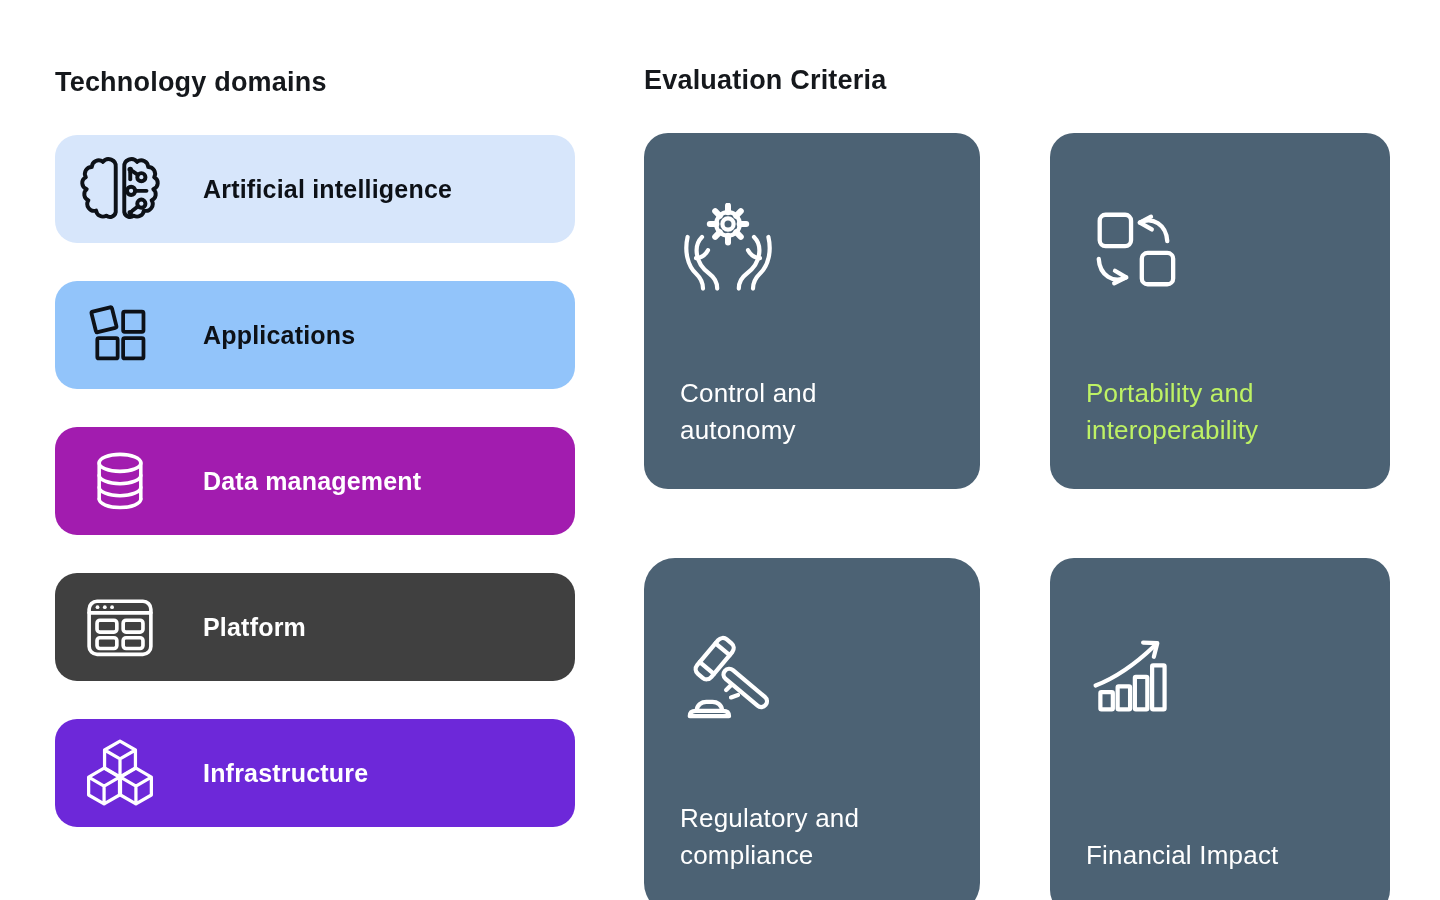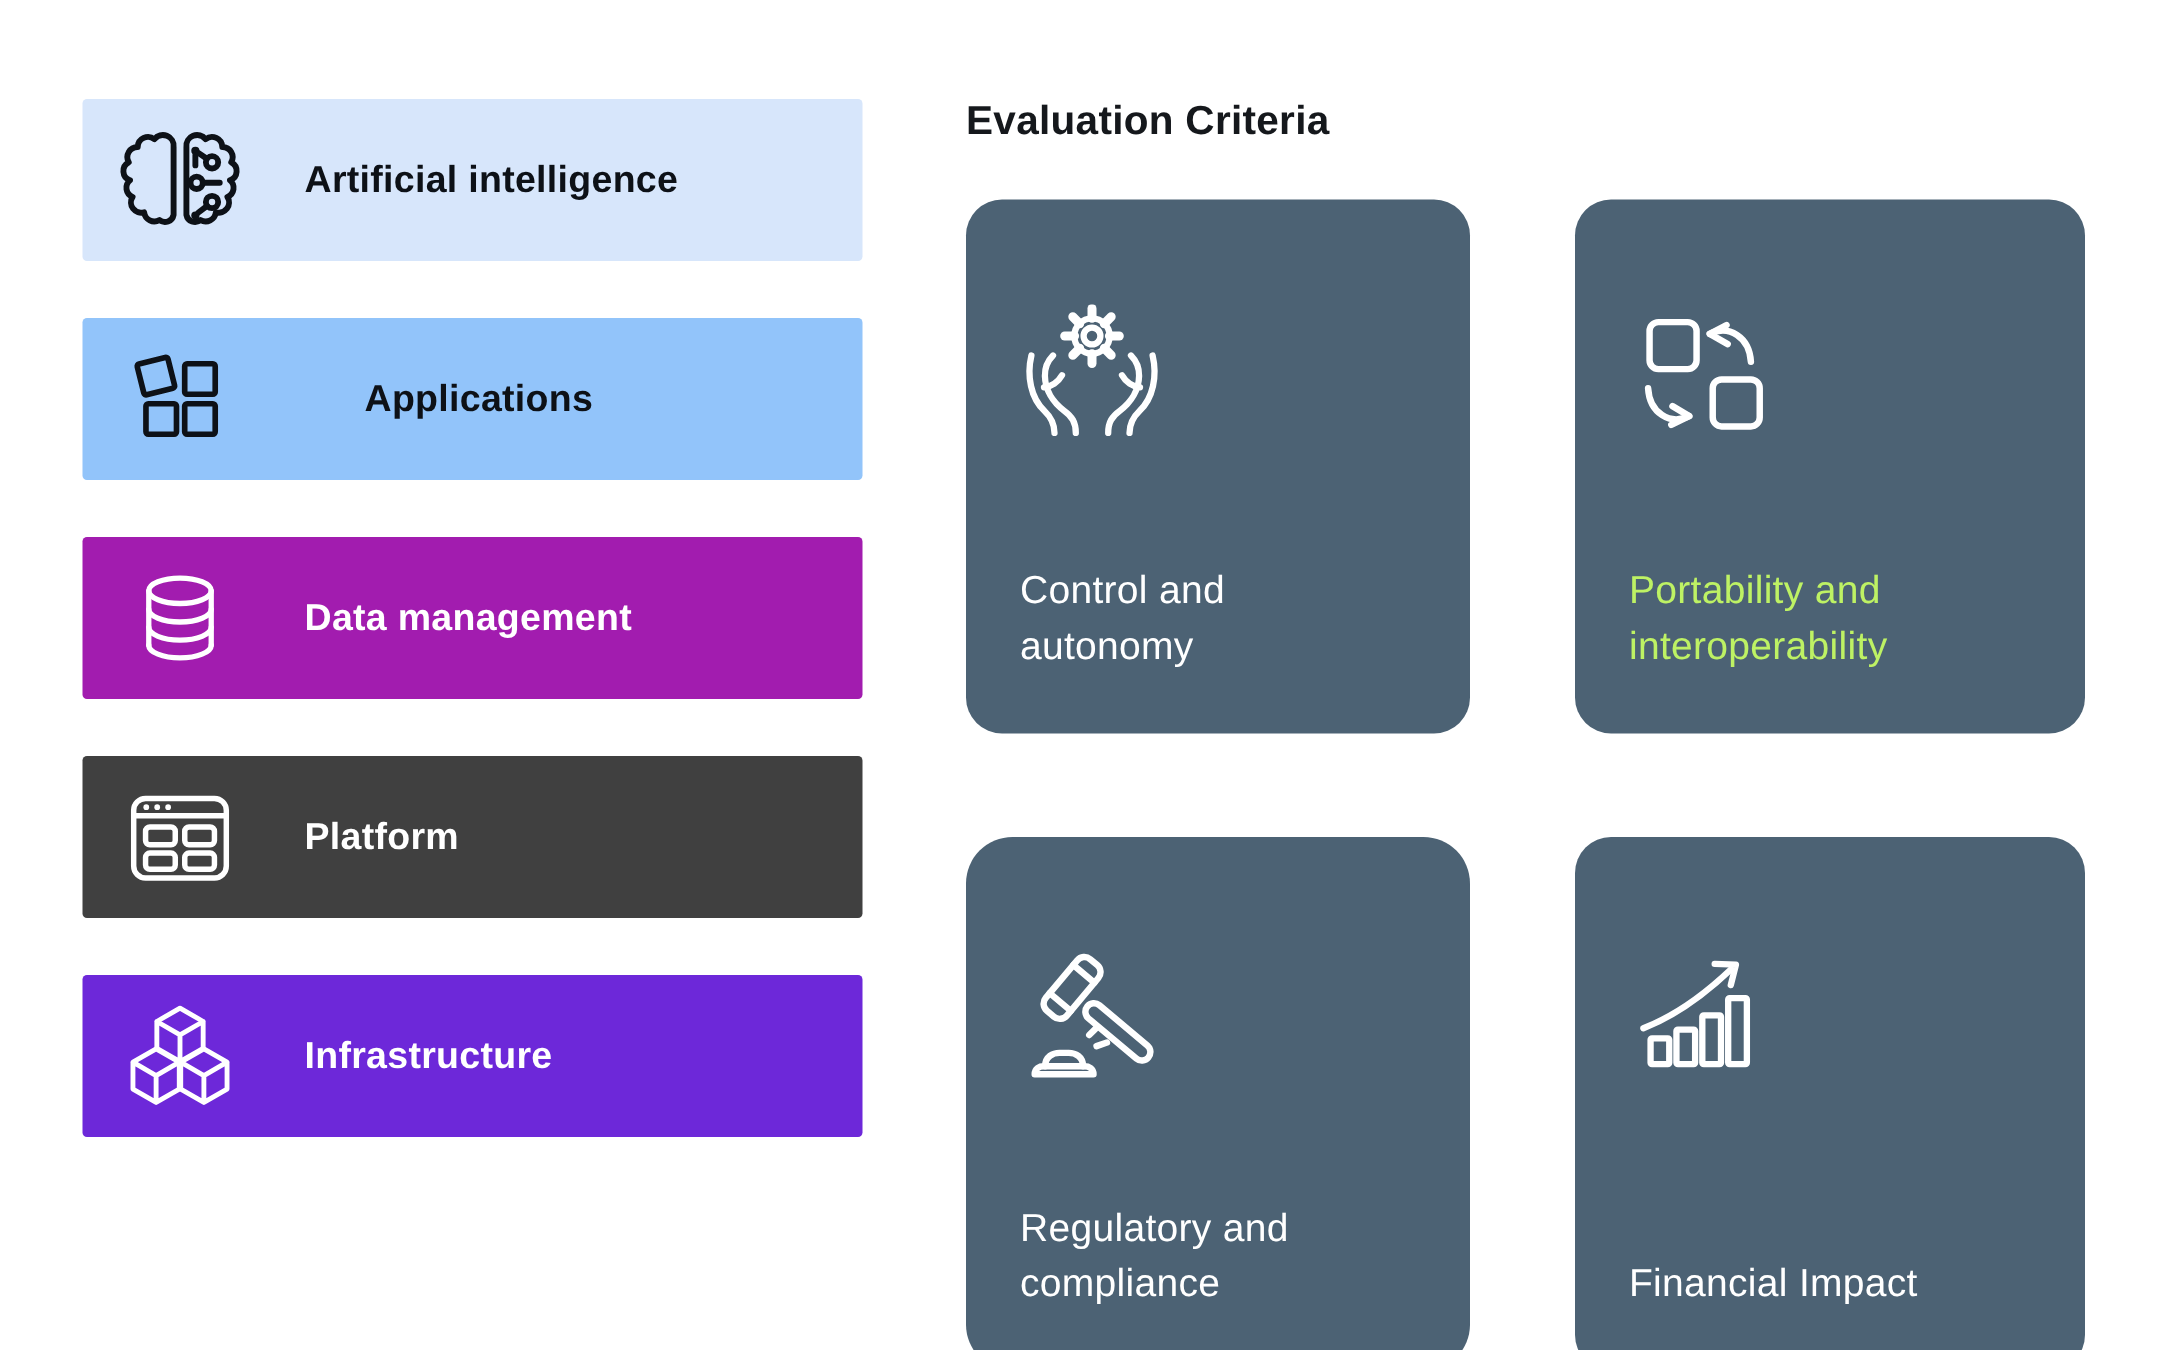--- a/index.html
+++ b/index.html
@@ -10,21 +10,21 @@
     position:relative;
     overflow:hidden;
   }
   .panel-title {
     font-size:27px; font-weight:700; color:#15181c;
     line-height:32px; margin:0 0 37px 0; letter-spacing:0.2px;
   }
   
   .left-panel { position:absolute; left:55px; top:66px; width:520px; }
   .domain-row {
-    height:108px; border-radius:3px;
+    height:108px; border-radius:22px;
     display:flex; align-items:center;
     padding:0 20px 0 22px; box-sizing:border-box;
     margin-bottom:38px;
   }
   .domain-row:last-child { margin-bottom:0; }
   .domain-icon {
     width:86px; flex:0 0 86px;
     display:flex; align-items:center; justify-content:center;
   }
   .domain-label {
@@ -48,41 +48,42 @@
     margin-top:auto;
     font-size:26px; font-weight:500; line-height:37px;
     letter-spacing:0.2px; max-width:240px;
   }
   svg { display:block; }
 </style>
 </head>
 <body>
 
 <section class="left-panel">
+  <h2 class="panel-title">Technology domains</h2>
 
   <div class="domain-row" style="background-color: rgb(215, 230, 251); color: rgb(13, 17, 23);">
     <span class="domain-icon">
       <svg width="82" viewBox="0 0 48 40" fill="none" stroke="currentColor" stroke-width="2.3" stroke-linecap="round" stroke-linejoin="round">
         <path d="M21.5 7 a4.2 4.2 0 0 0 -7.5 -3 a4 4 0 0 0 -6.5 3 a4 4 0 0 0 -3.5 6 a3.8 3.8 0 0 0 0.5 7 a3.8 3.8 0 0 0 1 6.5 a4 4 0 0 0 4.5 6 a4 4 0 0 0 6 3 a3.4 3.4 0 0 0 5.5 -2 Z"></path>
         <path d="M26.5 7 a4.2 4.2 0 0 1 7.5 -3 a4 4 0 0 1 6.5 3 a4 4 0 0 1 3.5 6 a3.8 3.8 0 0 1 -0.5 7 a3.8 3.8 0 0 1 -1 6.5 a4 4 0 0 1 -4.5 6 a4 4 0 0 1 -6 3 a3.4 3.4 0 0 1 -5.5 -2 Z"></path>
         <circle cx="30" cy="8.5" r="1.6" fill="currentColor" stroke="none"></circle>
         <path d="M30 10.1 L30 14.2"></path>
         <circle cx="36.5" cy="13" r="2.4"></circle>
         <path d="M31.3 9.4 L34.5 11.6"></path>
         <circle cx="30.5" cy="21" r="2.4"></circle>
         <path d="M33 21 L39.5 21"></path>
         <circle cx="36.5" cy="28.5" r="2.4"></circle>
         <path d="M34.6 30 L31.2 32.6"></path>
         <circle cx="30" cy="33.8" r="1.6" fill="currentColor" stroke="none"></circle>
       </svg>
     </span>
     <span class="domain-label">Artificial intelligence</span>
   </div>
 
-  <div class="domain-row" style="background-color: rgb(146, 196, 250); color: rgb(13, 17, 23); gap: 40px;">
+  <div class="domain-row" style="background-color: rgb(146, 196, 250); color: rgb(13, 17, 23);">
     <span class="domain-icon">
       <svg width="72" viewBox="0 0 46 46" fill="none" stroke="currentColor" stroke-width="2.4" stroke-linecap="round" stroke-linejoin="round">
         <rect x="6" y="6.5" width="13.5" height="13.5" rx="1" transform="rotate(-14 12.75 13.25)"></rect>
         <rect x="25" y="8" width="13" height="13" rx="1"></rect>
         <rect x="8.5" y="25" width="13" height="13" rx="1"></rect>
         <rect x="25" y="25" width="13" height="13" rx="1"></rect>
       </svg>
     </span>
     <span class="domain-label">Applications</span>
   </div>

